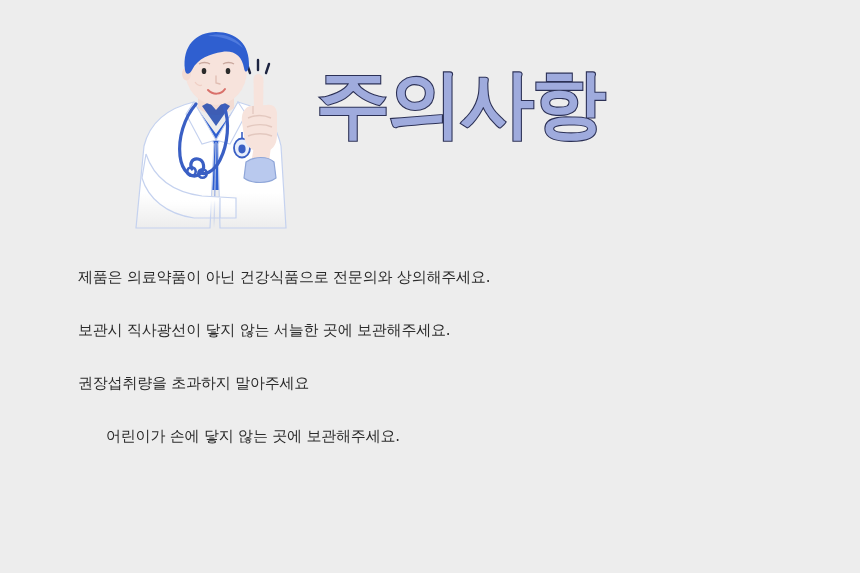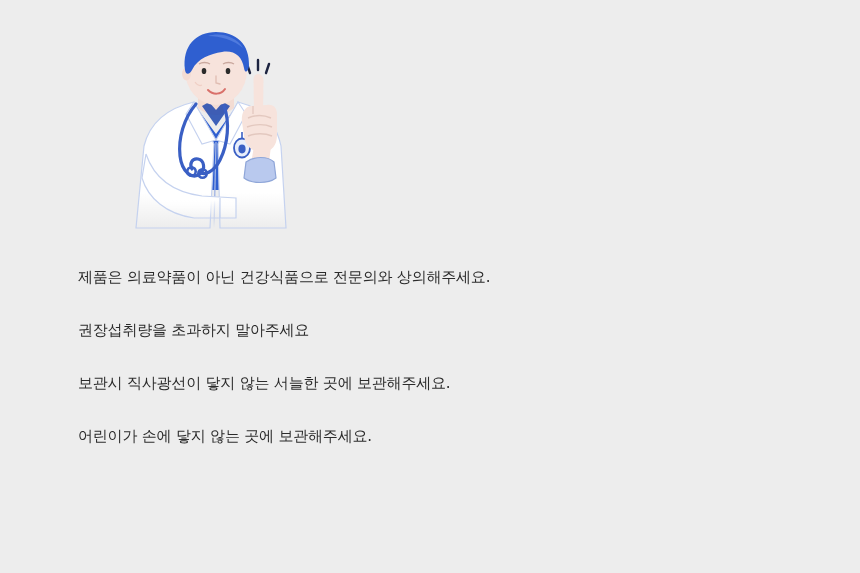--- a/index.html
+++ b/index.html
@@ -72,21 +72,21 @@
     font-family: "DejaVu Sans", "Liberation Sans", sans-serif;
     font-size: 15px;
     font-weight: 400;
     color: #2b2b2b;
     line-height: 30px;
     height: 30px;
     margin: 0 0 23px 0;
     white-space: nowrap;
     letter-spacing: -0.2px;
   }
-  .notice-line:last-child { margin-bottom: 0; }
+  .notice-line:last-child { margin-bottom: 0; margin-left: 28px; }
 </style>
 </head>
 <body>
 
 <div id="page">
 
   <div id="header-band">
 
     <div id="doctor-illustration">
       <svg viewBox="0 0 184 212" width="184" height="212" xmlns="http://www.w3.org/2000/svg">
@@ -202,22 +202,25 @@
           <path d="M75 42 C 78 40, 83 40, 86 42" stroke="#caa89e" stroke-width="1.3" fill="none"></path>
           <path d="M99 42 C 102 40, 107 40, 110 42" stroke="#caa89e" stroke-width="1.3" fill="none"></path>
           <path d="M92 54 L92 61 L96 62" stroke="#e0bdb2" stroke-width="1.3" fill="none" stroke-linecap="round"></path>
           <path d="M84 68 C 89 73, 97 73, 101 67" stroke="#d9706a" stroke-width="2" fill="none" stroke-linecap="round"></path>
           <path d="M71 60 C 73 63, 76 64, 78 63" stroke="#f0cfc5" stroke-width="1.2" fill="none"></path>
 
         </g>
       </svg>
     </div>
 
+    <div id="title-wrap">
+      <h1 id="page-title">주의사항</h1>
+    </div>
   </div>
 
   <div id="notice-list">
     <p class="notice-line">제품은 의료약품이 아닌 건강식품으로 전문의와 상의해주세요.</p>
+    <p class="notice-line">보관시 직사광선이 닿지 않는 서늘한 곳에 보관해주세요.</p>
     <p class="notice-line">권장섭취량을 초과하지 말아주세요</p>
-    <p class="notice-line">보관시 직사광선이 닿지 않는 서늘한 곳에 보관해주세요.</p>
     <p class="notice-line">어린이가 손에 닿지 않는 곳에 보관해주세요.</p>
   </div>
 
 </div>
 
 </body></html>

